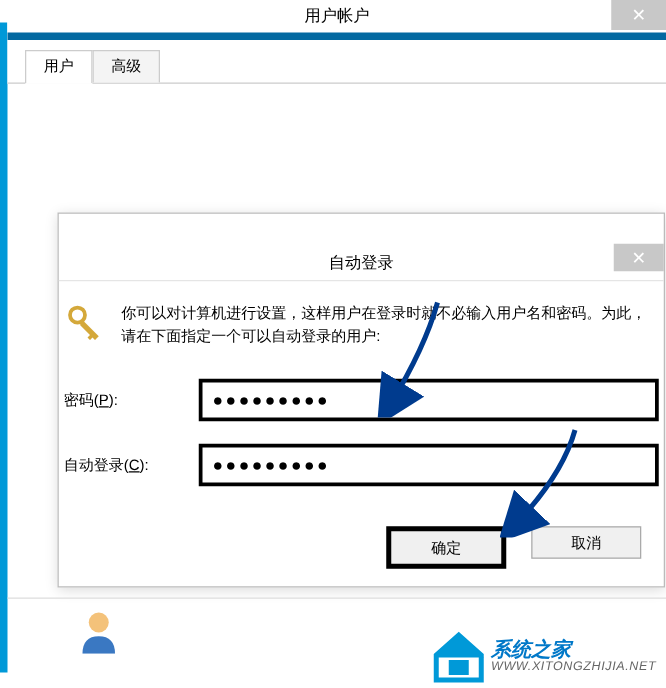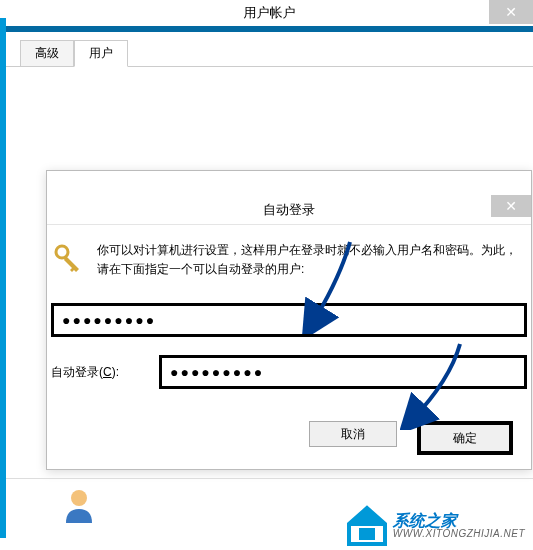--- a/index.html
+++ b/index.html
@@ -110,22 +110,22 @@
 <div class="border-left"></div>
 
 <div class="parent-dialog">
   <div class="titlebar">
     <span class="title">用户帐户</span>
     <div class="close-btn">
       <span>✕</span>
     </div>
   </div>
   <div class="tabs">
+    <div class="tab active"><span>用户</span></div>
     <div class="tab inactive"><span>高级</span></div>
-    <div class="tab active"><span>用户</span></div>
   </div>
 </div>
 
 <div class="child-dialog">
   <div class="child-title">
     <span class="title">自动登录</span>
     <div class="close-btn">
       <span>✕</span>
     </div>
   </div>
@@ -134,33 +134,34 @@
       <div class="keys-icon">
         <svg viewBox="0 0 34 34">
           <circle cx="11" cy="11" r="6" fill="none" stroke="#d4a83a" stroke-width="3"></circle>
           <path d="M15 15 L28 28 L25 31 L23 29 L21 31 L19 29 L21 27 L13 19" fill="#d4a83a"></path>
         </svg>
       </div>
       <div class="intro-text">你可以对计算机进行设置，这样用户在登录时就不必输入用户名和密码。为此，请在下面指定一个可以自动登录的用户:</div>
     </div>
     <div class="form">
       <div class="form-row">
+        <label><span>密码(</span><span class="underline">P</span><span>):</span></label>
         <input type="text" class="highlight-box" value="●●●●●●●●●" style="">
       </div>
       <div class="form-row">
         <label><span>自动登录(</span><span class="underline">C</span><span>):</span></label>
         <input type="text" class="highlight-box" value="●●●●●●●●●" style="">
       </div>
     </div>
     <div class="buttons">
+      <button class="btn ok">
+          <span>确定</span>
+        </button>
       <button class="btn">
           <span>取消</span>
-        </button>
-      <button class="btn ok">
-          <span>确定</span>
         </button>
     </div>
   </div>
 </div>
 
 <div class="arrow" style="left:300px; top:238px;">
   <svg width="60" height="96">
     <defs>
         <marker id="ah1" markerWidth="10" markerHeight="10" refX="5" refY="5" orient="auto">
           <path d="M0,0 L10,5 L0,10 Z" fill="#003b8e"></path>

